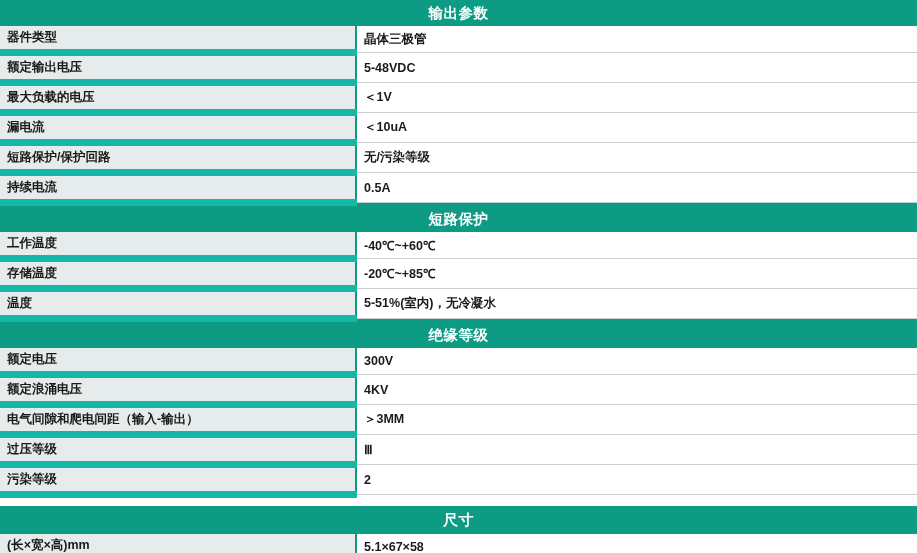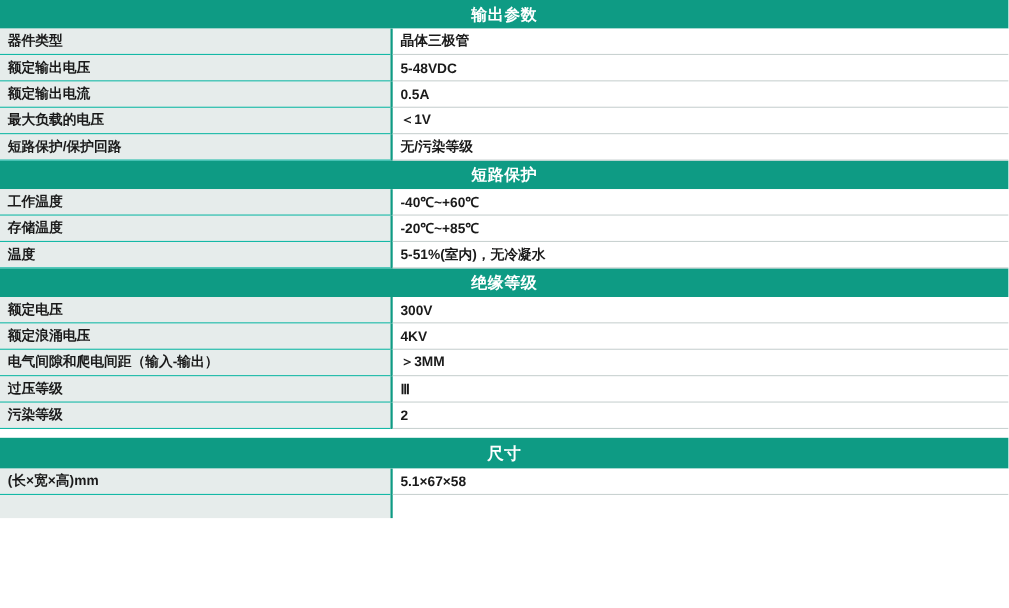--- a/index.html
+++ b/index.html
@@ -35,21 +35,21 @@
     padding: 0;
     letter-spacing: 0.5px;
     border: none;
   }
   tr.data-row td {
     height: 23px;
     padding: 0 0 0 7px;
     font-size: 12.5px;
     color: #1a1a1a;
     vertical-align: middle;
-    border-bottom: 1px solid #14b8a6;
+    border-bottom: 7px solid #14b8a6;
   }
   tr.data-row td.label {
     background: #e6eceb;
     font-weight: bold;
     border-right: 2px solid #0e9b84;
   }
   tr.data-row td.value {
     background: #ffffff;
     font-weight: bold;
     border-bottom: 1px solid #c9d2d1;
@@ -96,30 +96,34 @@
       </tr>
       <tr class="data-row">
         <td class="label">器件类型</td>
         <td class="value">晶体三极管</td>
       </tr>
       <tr class="data-row">
         <td class="label">额定输出电压</td>
         <td class="value">5-48VDC</td>
       </tr>
       <tr class="data-row">
-        <td class="label">额定输出电流</td>
-        <td class="value">0.5A</td>
-      </tr>
-      <tr class="data-row">
         <td class="label">最大负载的电压</td>
         <td class="value">＜1V</td>
       </tr>
       <tr class="data-row">
+        <td class="label">漏电流</td>
+        <td class="value">＜10uA</td>
+      </tr>
+      <tr class="data-row">
         <td class="label">短路保护/保护回路</td>
         <td class="value">无/污染等级</td>
+      </tr>
+      <tr class="data-row">
+        <td class="label">持续电流</td>
+        <td class="value">0.5A</td>
       </tr>
 
       <tr class="section-row">
         <td colspan="2">短路保护</td>
       </tr>
       <tr class="data-row">
         <td class="label">工作温度</td>
         <td class="value">-40℃~+60℃</td>
       </tr>
       <tr class="data-row">

